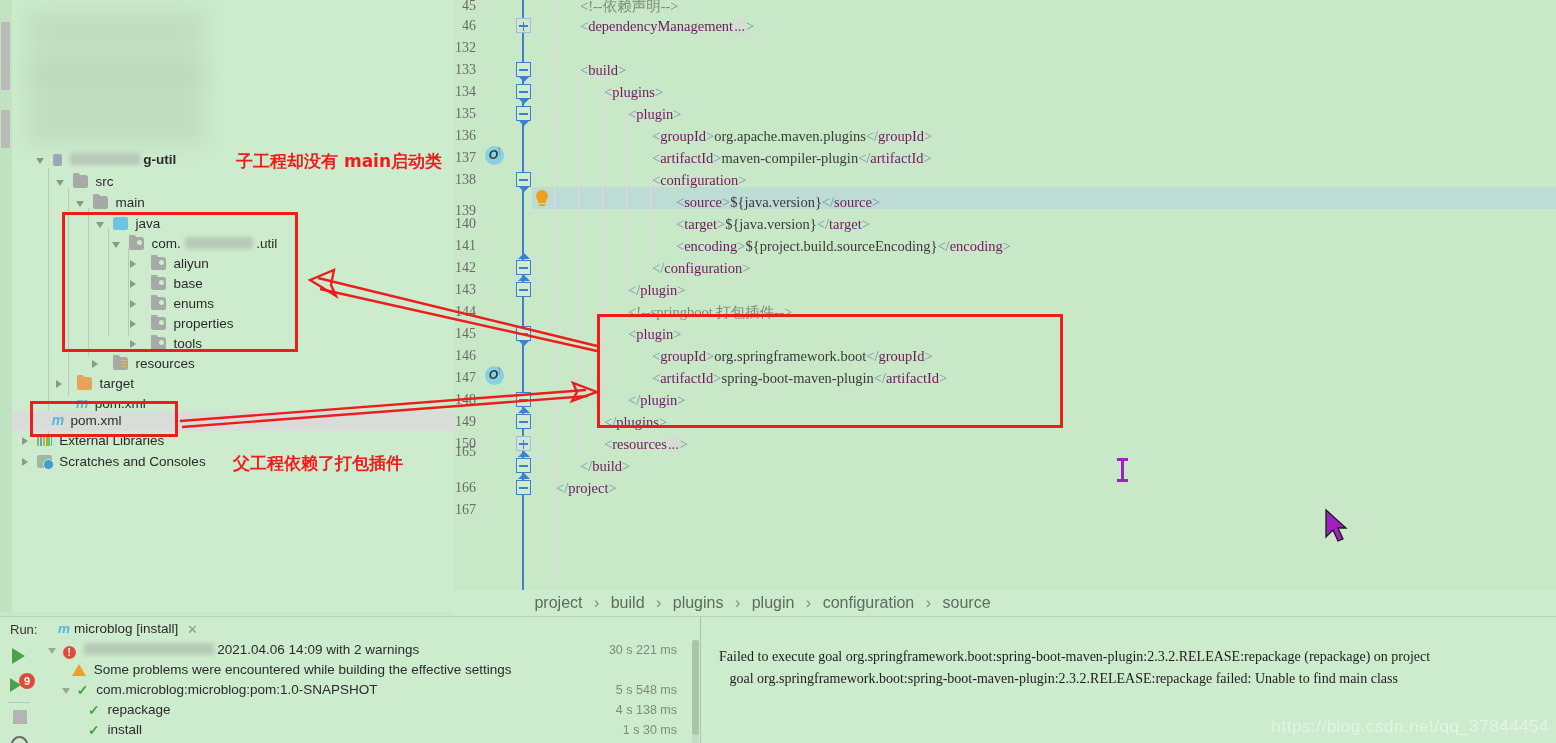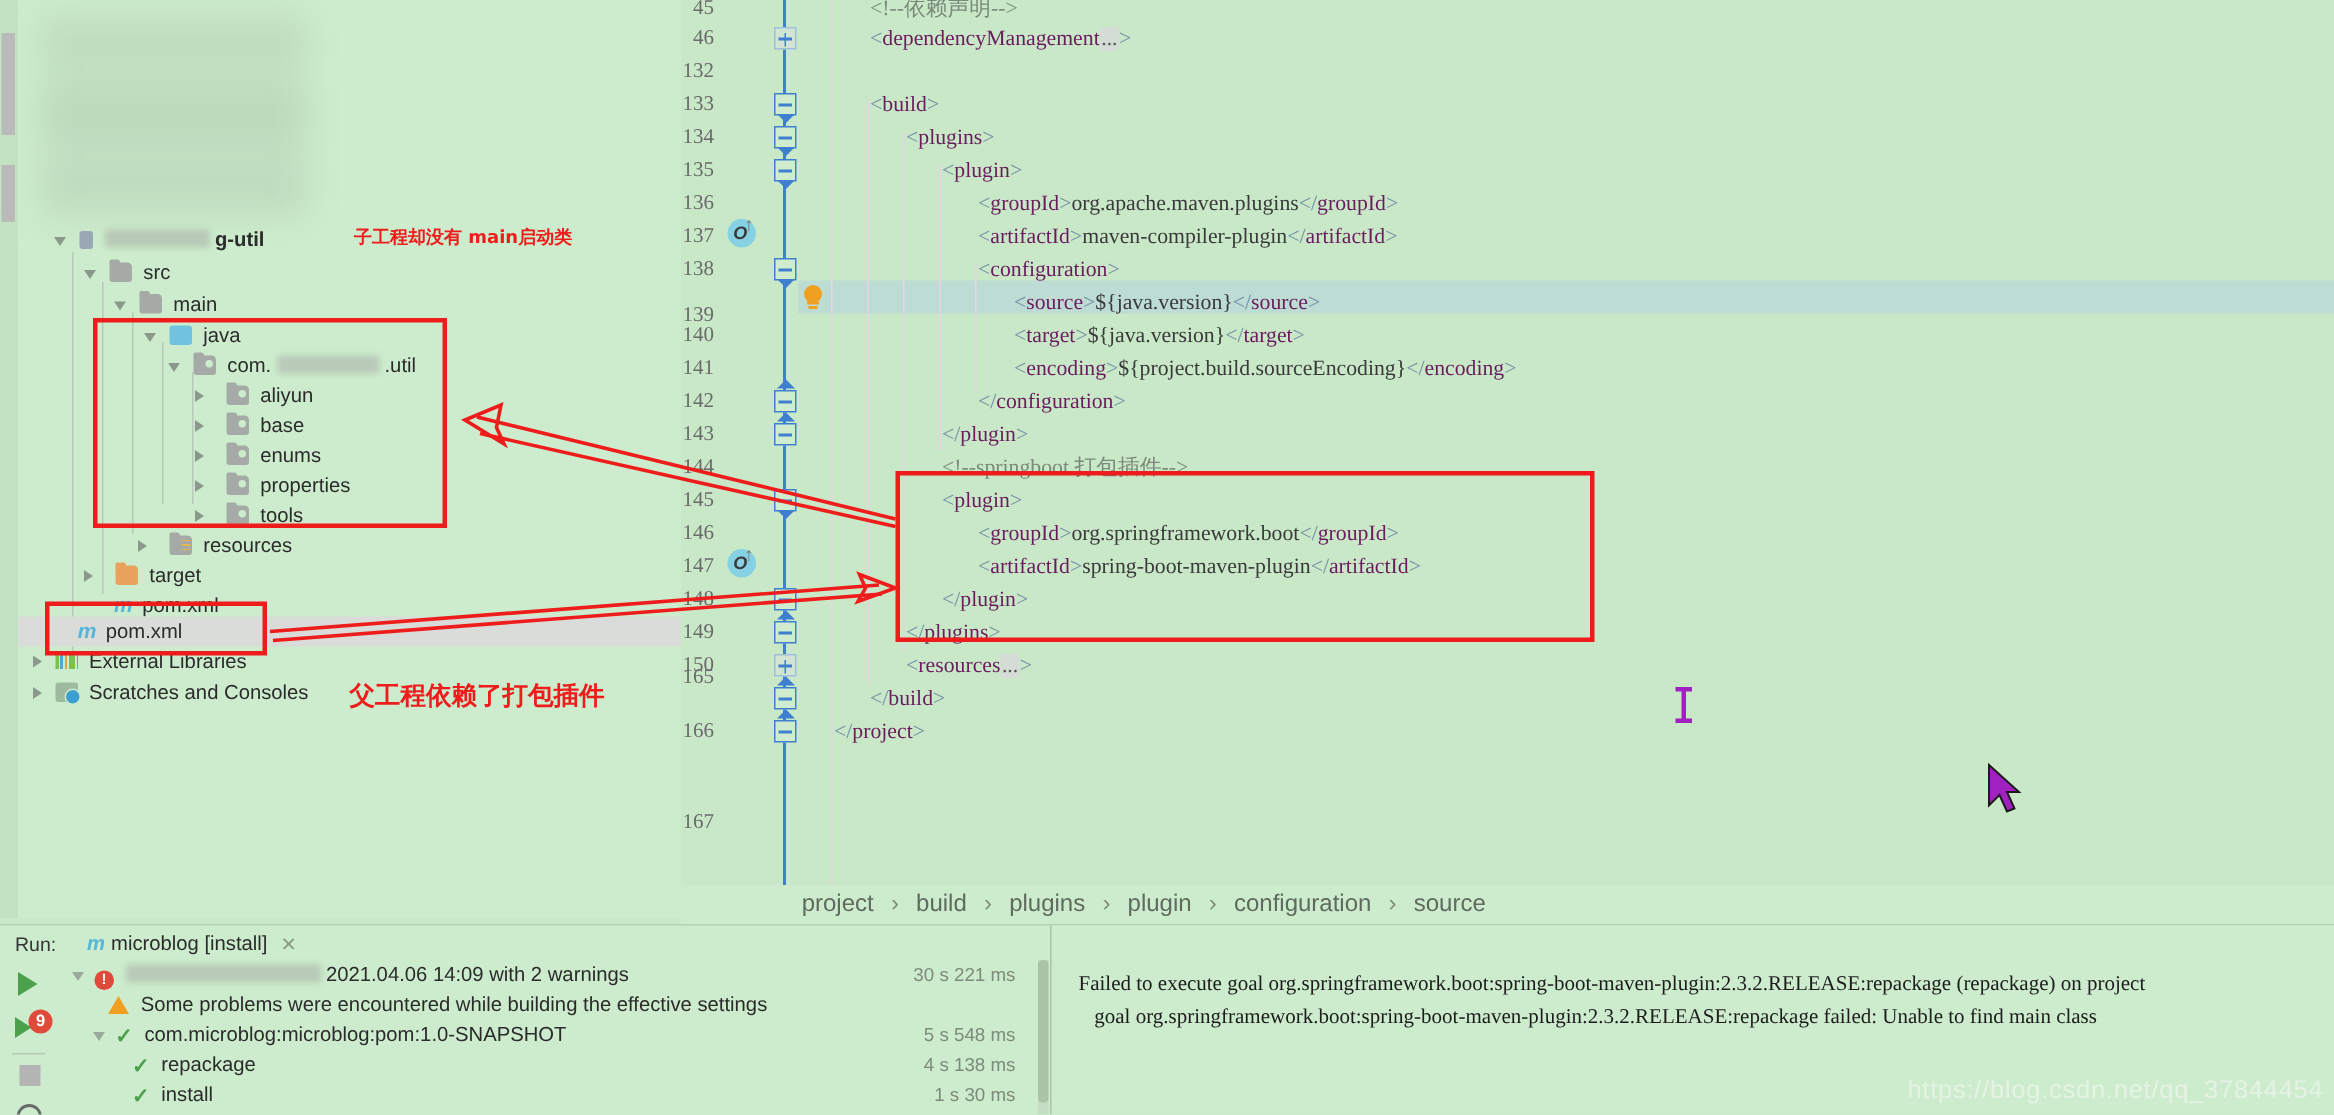--- a/index.html
+++ b/index.html
@@ -264,21 +264,21 @@
       <div class="lnum" style="top:279px;">143</div>
       <div class="lnum" style="top:301px;">144</div>
       <div class="lnum" style="top:323px;">145</div>
       <div class="lnum" style="top:345px;">146</div>
       <div class="lnum" style="top:367px;">147</div>
       <div class="lnum" style="top:389px;">148</div>
       <div class="lnum" style="top:411px;">149</div>
       <div class="lnum" style="top:433px;">150</div>
       <div class="lnum" style="top:441px;">165</div>
       <div class="lnum" style="top:477px;">166</div>
-      <div class="lnum" style="top:499px;margin-top:39px;">167</div>
+      <div class="lnum" style="top:499px;">167</div>
 
       <div class="fold plus" style="top:18px;">
           <i class="bar"></i>
           <i class="bar2"></i>
         </div>
       <div class="fold tri" style="top:62px;">
           <i class="bar"></i>
         </div>
       <div class="fold tri" style="top:84px;">
           <i class="bar"></i>
@@ -458,21 +458,21 @@
   <div class="console">
     <div class="ln" style="left:18px;top:32px;">Failed to execute goal org.springframework.boot:spring-boot-maven-plugin:2.3.2.RELEASE:repackage (repackage) on project</div>
     <div class="ln" style="left:18px;top:54px;">   goal org.springframework.boot:spring-boot-maven-plugin:2.3.2.RELEASE:repackage failed: Unable to find main class</div>
     <div class="watermark">https://blog.csdn.net/qq_37844454</div>
   </div>
 
   <div class="redbox" style="left:62px;top:212px;width:236px;height:140px;"></div>
   <div class="redbox" style="left:30px;top:401px;width:148px;height:36px;"></div>
   <div class="redbox" style="left:597px;top:314px;width:466px;height:114px;"></div>
 
-  <div class="anno" style="left:236px;top:150px;font-size:12px;">子工程却没有 main启动类</div>
+  <div class="anno" style="left:236px;top:150px;font-size:17px;">子工程却没有 main启动类</div>
   <div class="anno" style="left:233px;top:452px;font-size:17px;">父工程依赖了打包插件</div>
 
   <svg class="svg-overlay" viewBox="0 0 1556 743">
 
     <g stroke="#ef1c1c" stroke-width="2.4" fill="none">
       <path d="M 597,346 L 318,278"></path>
       <path d="M 597,351 L 320,289"></path>
     </g>
     <polygon points="310,280 334,270 331,285 336,296" fill="none" stroke="#ef1c1c" stroke-width="2.4"></polygon>
 

